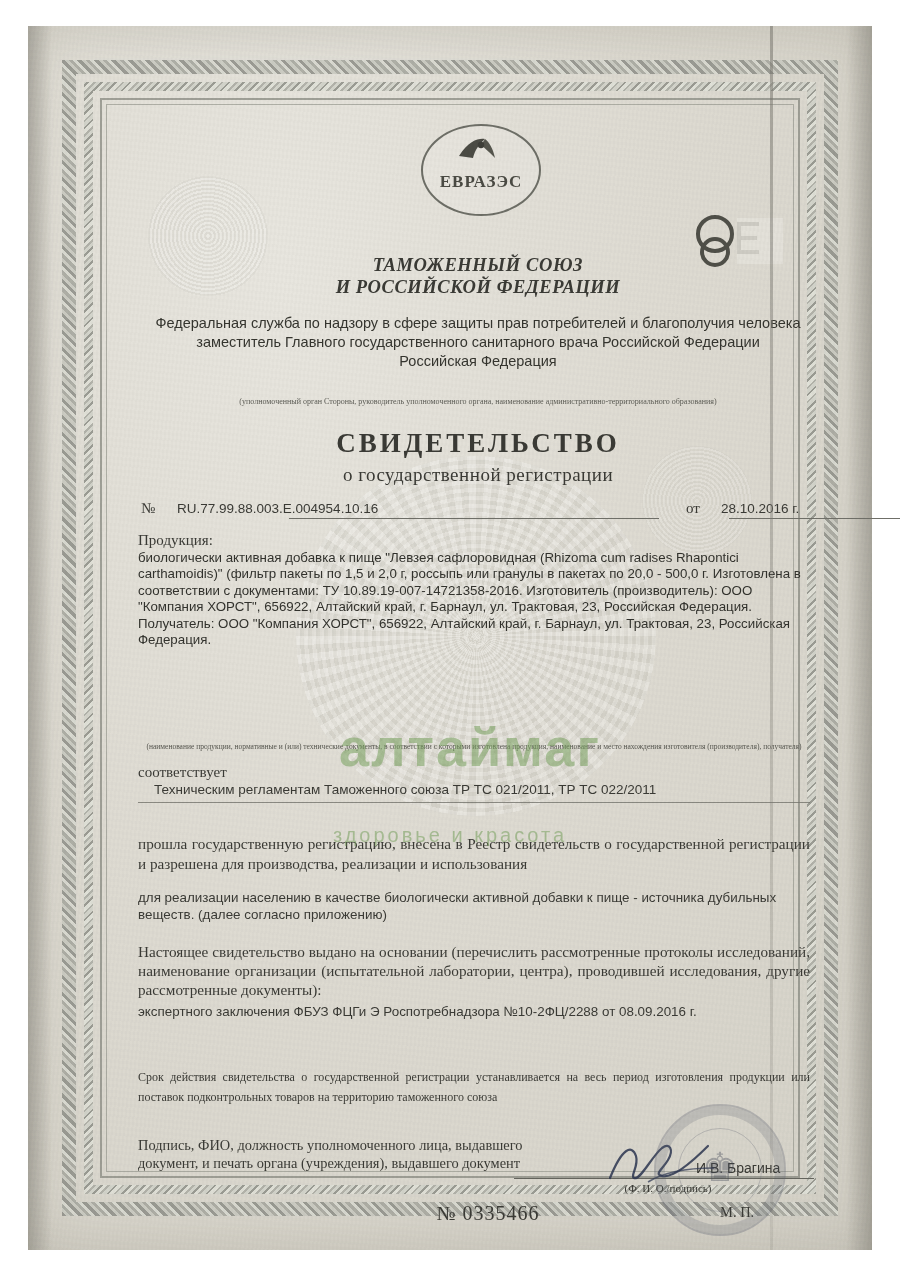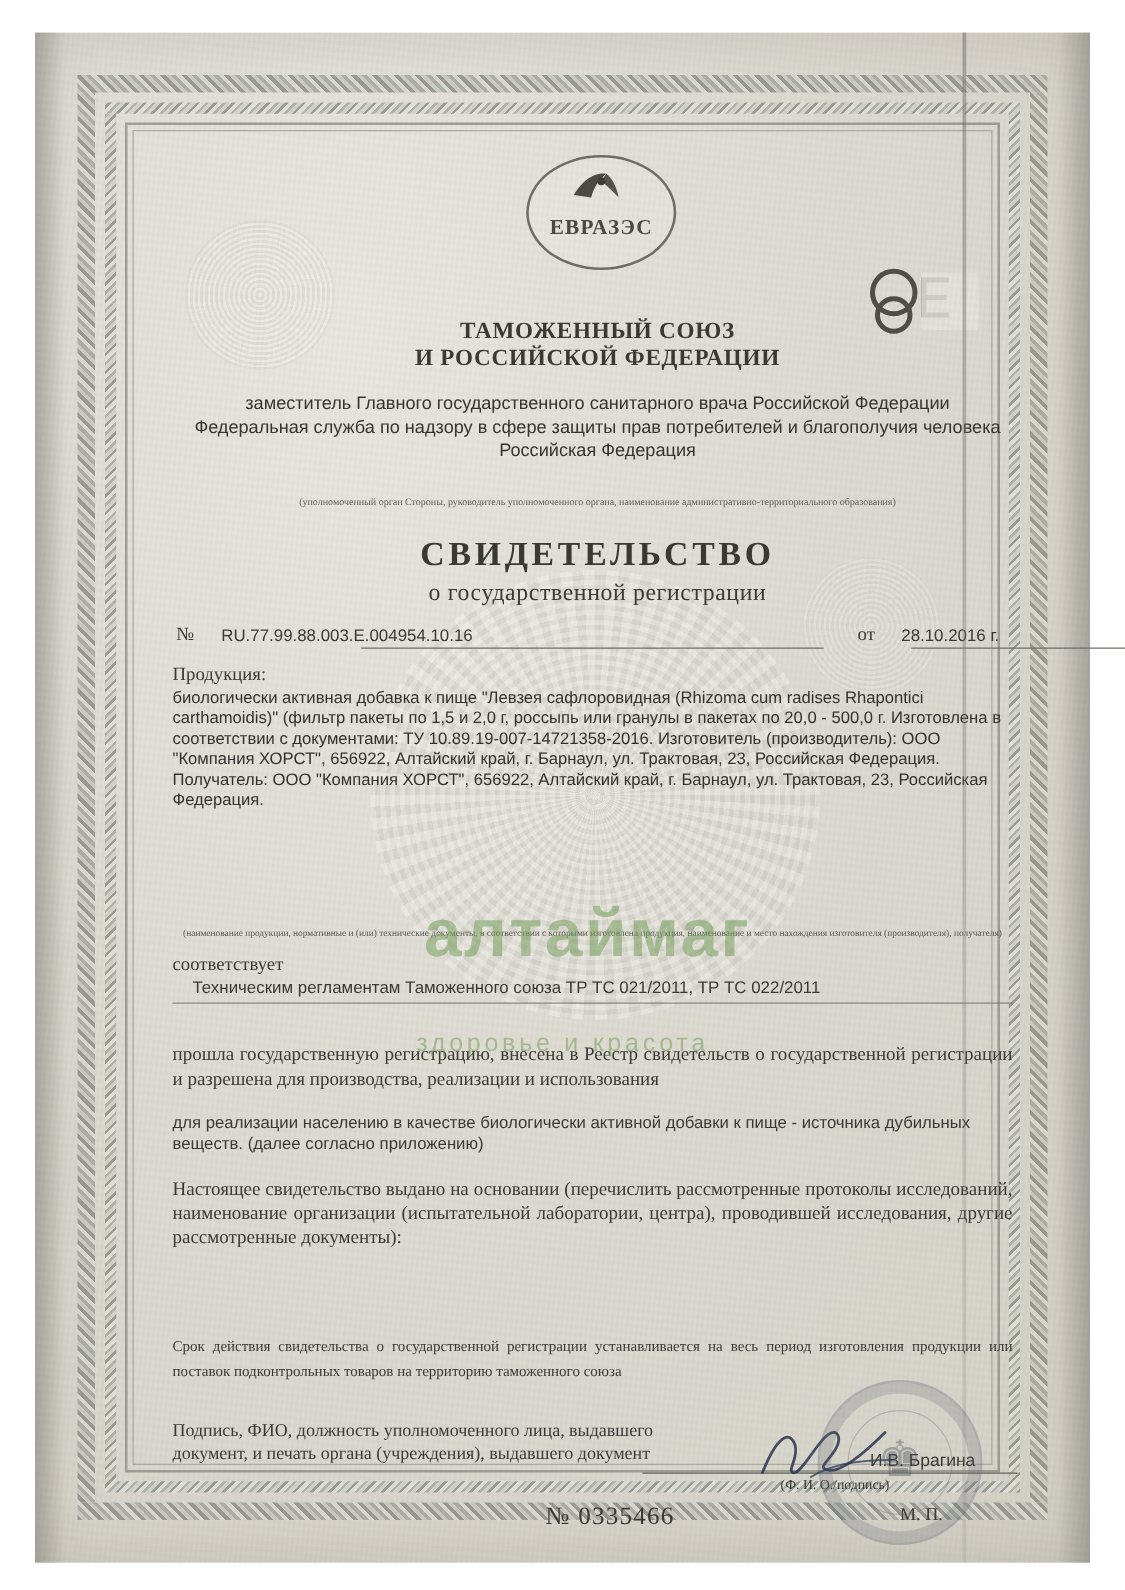--- a/index.html
+++ b/index.html
@@ -132,20 +132,21 @@
     background:#e4e2da; opacity:.85;
   }
 
   
   .t { position: absolute; color: #3a3a35; }
   .center { text-align: center; }
   .title1 {
     left: 110px; top: 228px; width: 680px;
     font-size: 18.5px; font-weight: 700; letter-spacing: .6px; line-height: 22px;
     font-family:"Liberation Serif", serif;
+    font-style:italic;
   }
   .subtitle-sans {
     left: 110px; top: 288px; width: 680px;
     font-family: "Liberation Sans", sans-serif;
     font-size: 14.5px; line-height: 19px; color:#35352f;
   }
   .small-caption {
     left: 150px; top: 370px; width: 600px;
     font-size: 8px; color: #5b5b54; line-height: 11px; text-align: center;
   }
@@ -283,22 +284,22 @@
         <path d="M52 10 h22 v4 h-18 v10 h16 v4 h-16 v10 h18 v4 h-22 z" fill="#4f4f48"></path>
       </svg>
     </div>
 
     <div class="t title1 center">
       <div>ТАМОЖЕННЫЙ СОЮЗ</div>
       <div>И РОССИЙСКОЙ ФЕДЕРАЦИИ</div>
     </div>
 
     <div class="t subtitle-sans center">
+      <div>Федеральная служба по надзору в сфере защиты прав потребителей и благополучия человека</div>
       <div>заместитель Главного государственного санитарного врача Российской Федерации</div>
-      <div>Федеральная служба по надзору в сфере защиты прав потребителей и благополучия человека</div>
       <div>Российская Федерация</div>
     </div>
 
     <div class="t small-caption center">(уполномоченный орган Стороны, руководитель уполномоченного органа, наименование административно-территориального образования)</div>
 
     <div class="t svid center">СВИДЕТЕЛЬСТВО</div>
     <div class="t svid-sub center">о государственной регистрации</div>
 
     <div class="t row-no">
       <span class="lbl" style="position:absolute;left:0;top:0;">№</span>
@@ -314,20 +315,21 @@
     <div class="t caption-products center">(наименование продукции, нормативные и (или) технические документы, в соответствии с которыми изготовлена продукция, наименование и место нахождения изготовителя (производителя), получателя)</div>
 
     <div class="t sootv">соответствует</div>
     <div class="t sootv-text">Техническим регламентам Таможенного союза ТР ТС 021/2011, ТР ТС 022/2011</div>
     <div class="line-u1"></div>
 
     <div class="t just-block serif-just">прошла государственную регистрацию, внесена в Реестр свидетельств о государственной регистрации и разрешена для производства, реализации и использования</div>
     <div class="t use-text para-sans">для реализации населению в качестве биологически активной добавки к пище - источника дубильных веществ. (далее согласно приложению)</div>
 
     <div class="t osnov serif-just">Настоящее свидетельство выдано на основании (перечислить рассмотренные протоколы исследований, наименование организации (испытательной лаборатории, центра), проводившей исследования, другие рассмотренные документы):</div>
+    <div class="t expert para-sans">экспертного заключения ФБУЗ ФЦГи Э Роспотребнадзора №10-2ФЦ/2288 от 08.09.2016 г.</div>
 
     <div class="t srok serif-just">Срок действия свидетельства о государственной регистрации устанавливается на весь период изготовления продукции или поставок подконтрольных товаров на территорию таможенного союза</div>
 
     <div class="t sign-label">Подпись, ФИО, должность уполномоченного лица, выдавшего документ, и печать органа (учреждения), выдавшего документ</div>
     <div class="sign-line"></div>
     <div class="t fio-caption center">(Ф. И. О./подпись)</div>
     <div class="t fio-name">И.В. Брагина</div>
     <div class="t mp">М. П.</div>
     <div class="t blank-no center">№ 0335466</div>
 

